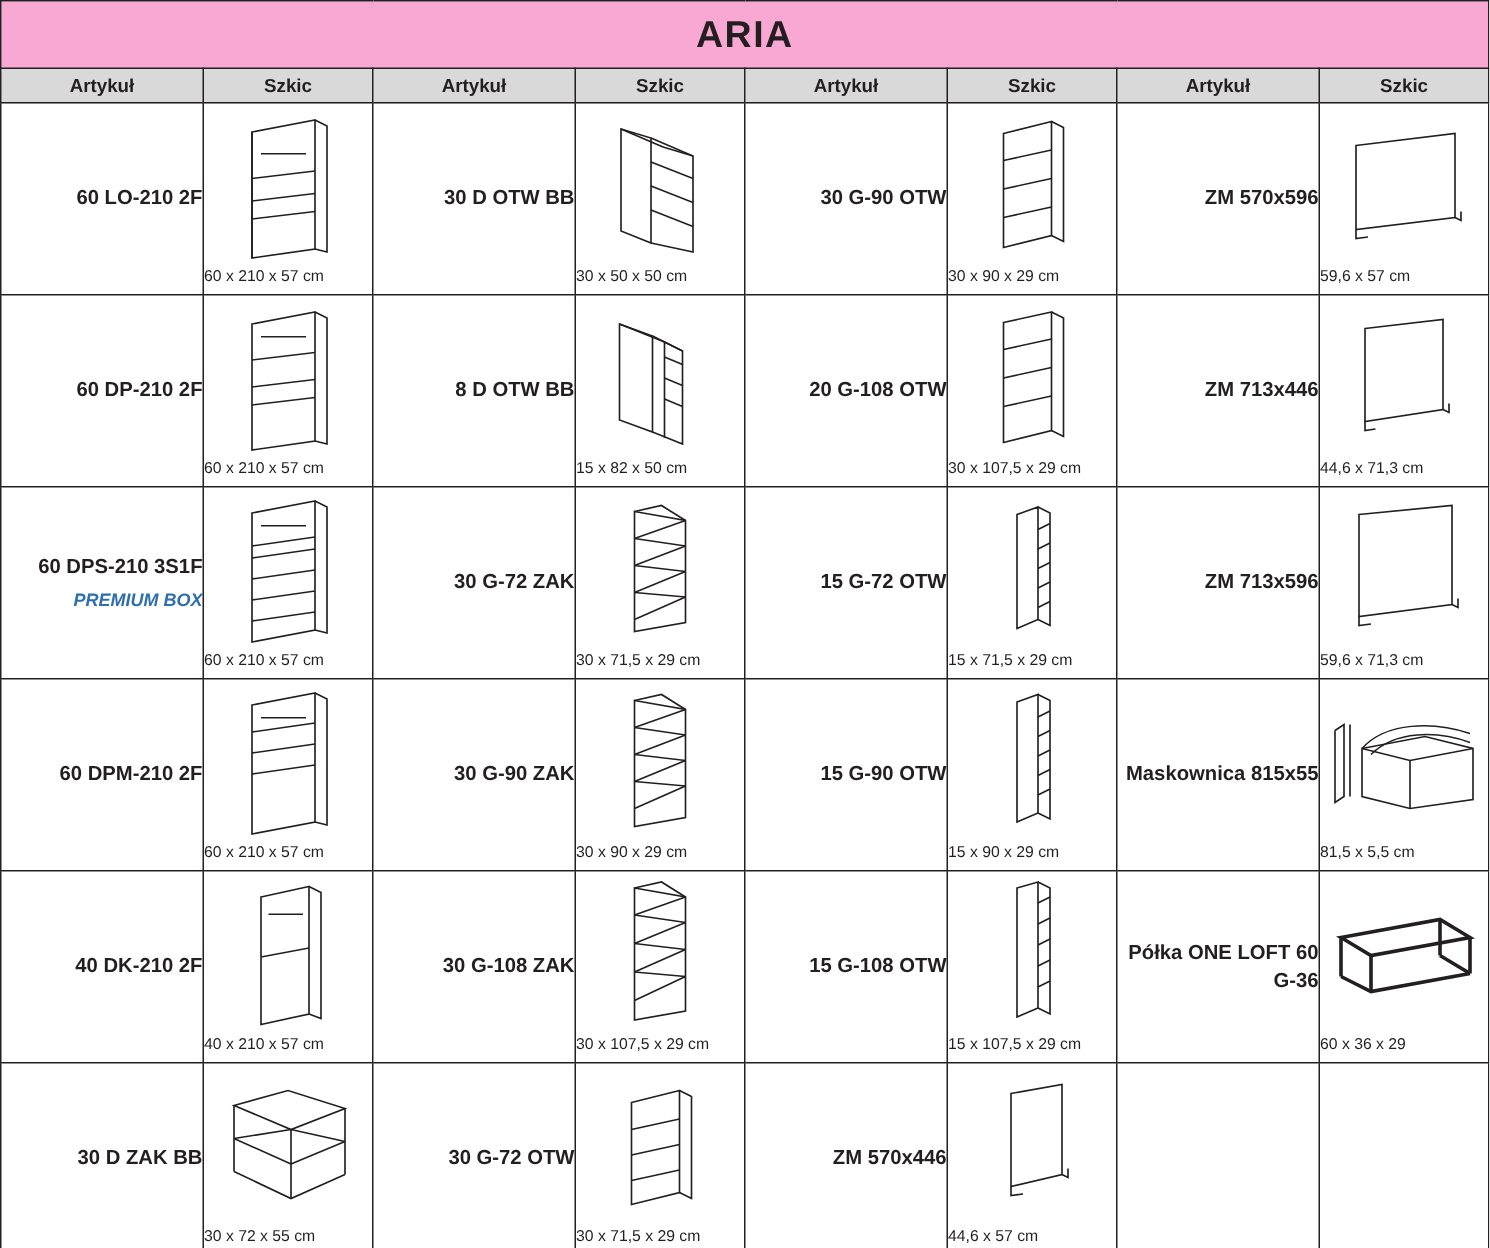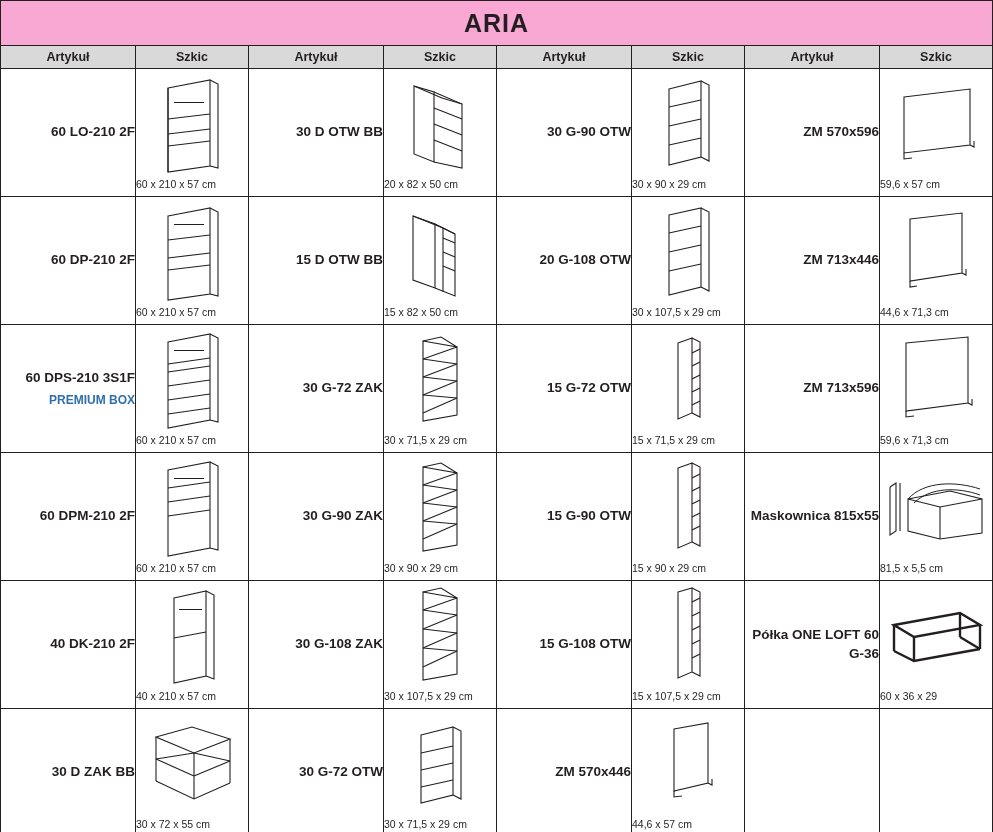--- a/index.html
+++ b/index.html
@@ -54,20 +54,21 @@
     height: 128px;
     padding: 2px 4px;
     line-height: 1.35;
   }
   .name-cell .premium {
     display: block;
     color: #2f6fad;
     font-size: 12px;
     font-weight: bold;
     margin-top: 4px;
+    font-style: italic;
   }
   .sketch-cell {
     vertical-align: bottom;
     text-align: center;
     height: 128px;
     padding: 0;
     position: relative;
   }
   .sketch-wrap {
     width: 100%;
@@ -147,21 +148,21 @@
                 <polygon points="14,10 34,16 34,86 14,78" fill="#fff"></polygon>
                 <polyline points="34,16 62,28 62,92 34,86"></polyline>
                 <line x1="34" y1="32" x2="62" y2="43"></line>
                 <line x1="34" y1="48" x2="62" y2="59"></line>
                 <line x1="34" y1="64" x2="62" y2="75"></line>
                 <line x1="14" y1="10" x2="42" y2="22"></line>
                 <line x1="42" y1="22" x2="62" y2="28"></line>
               </g>
             </svg>
           </div>
-          <div class="dims">20 x 82 x 50 cm</div>
+          <div class="dims">30 x 50 x 50 cm</div>
         </td>
         <td class="name-cell">30 G-90 OTW</td>
         <td class="sketch-cell">
           <div class="sketch-wrap">
             <svg width="62" height="94" viewBox="0 0 62 94">
               <g fill="none" stroke="#231f20" stroke-width="1.1">
                 <polygon points="12,12 44,4 44,80 12,88" fill="#fff"></polygon>
                 <polyline points="44,4 52,8 52,84 44,80"></polyline>
                 <line x1="12" y1="30" x2="44" y2="23"></line>
                 <line x1="12" y1="49" x2="44" y2="42"></line>
@@ -196,21 +197,21 @@
                 <polyline points="52,6 60,10 60,94 52,92"></polyline>
                 <line x1="10" y1="38" x2="52" y2="33"></line>
                 <line x1="10" y1="56" x2="52" y2="51"></line>
                 <line x1="10" y1="68" x2="52" y2="63"></line>
                 <rect x="16" y="22" width="30" height="1" fill="#231f20" stroke="none"></rect>
               </g>
             </svg>
           </div>
           <div class="dims">60 x 210 x 57 cm</div>
         </td>
-        <td class="name-cell">15 D OTW BB</td>
+        <td class="name-cell">8 D OTW BB</td>
         <td class="sketch-cell">
           <div class="sketch-wrap">
             <svg width="82" height="96" viewBox="0 0 82 96">
               <g fill="none" stroke="#231f20" stroke-width="1.1">
                 <polygon points="14,12 36,20 36,84 14,76" fill="#fff"></polygon>
                 <polyline points="36,20 56,30 56,92 36,84"></polyline>
                 <line x1="44" y1="34" x2="56" y2="39"></line>
                 <line x1="44" y1="48" x2="56" y2="53"></line>
                 <line x1="44" y1="62" x2="56" y2="67"></line>
                 <polyline points="14,12 44,24 56,30"></polyline>

